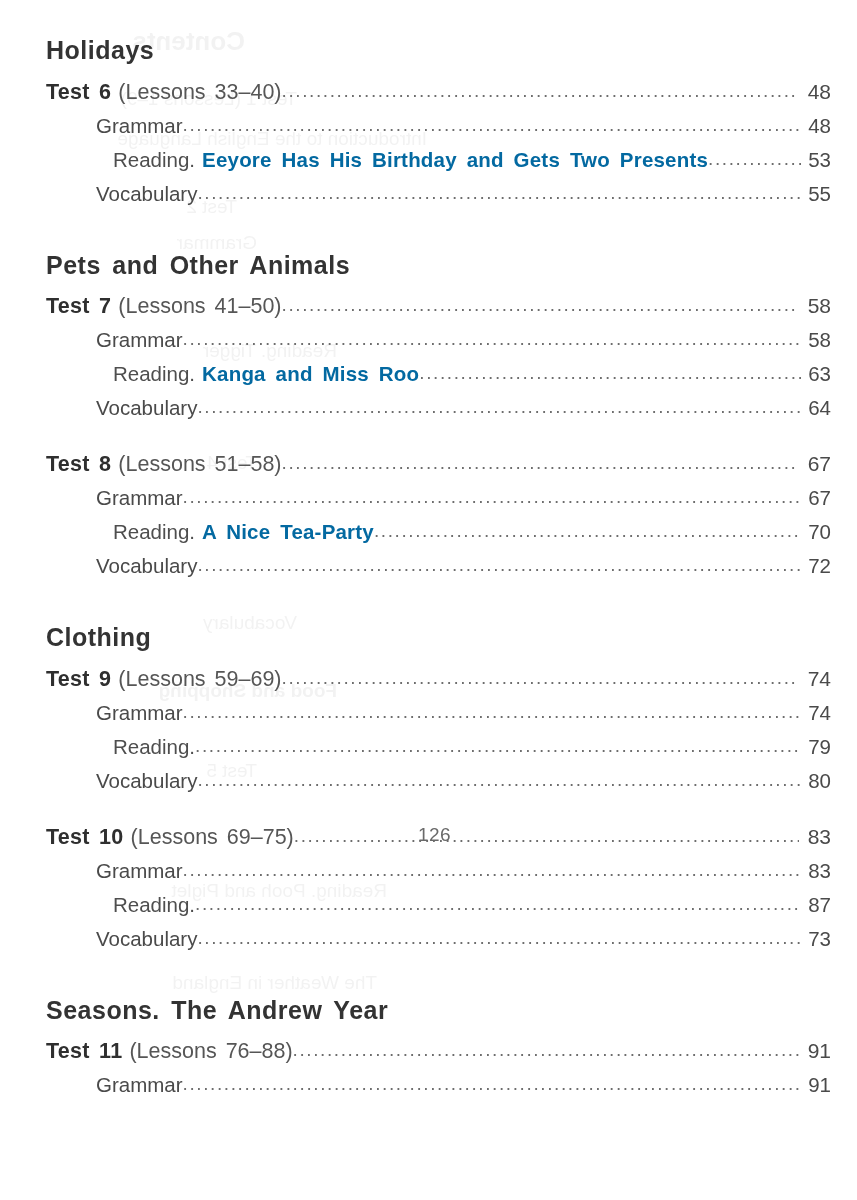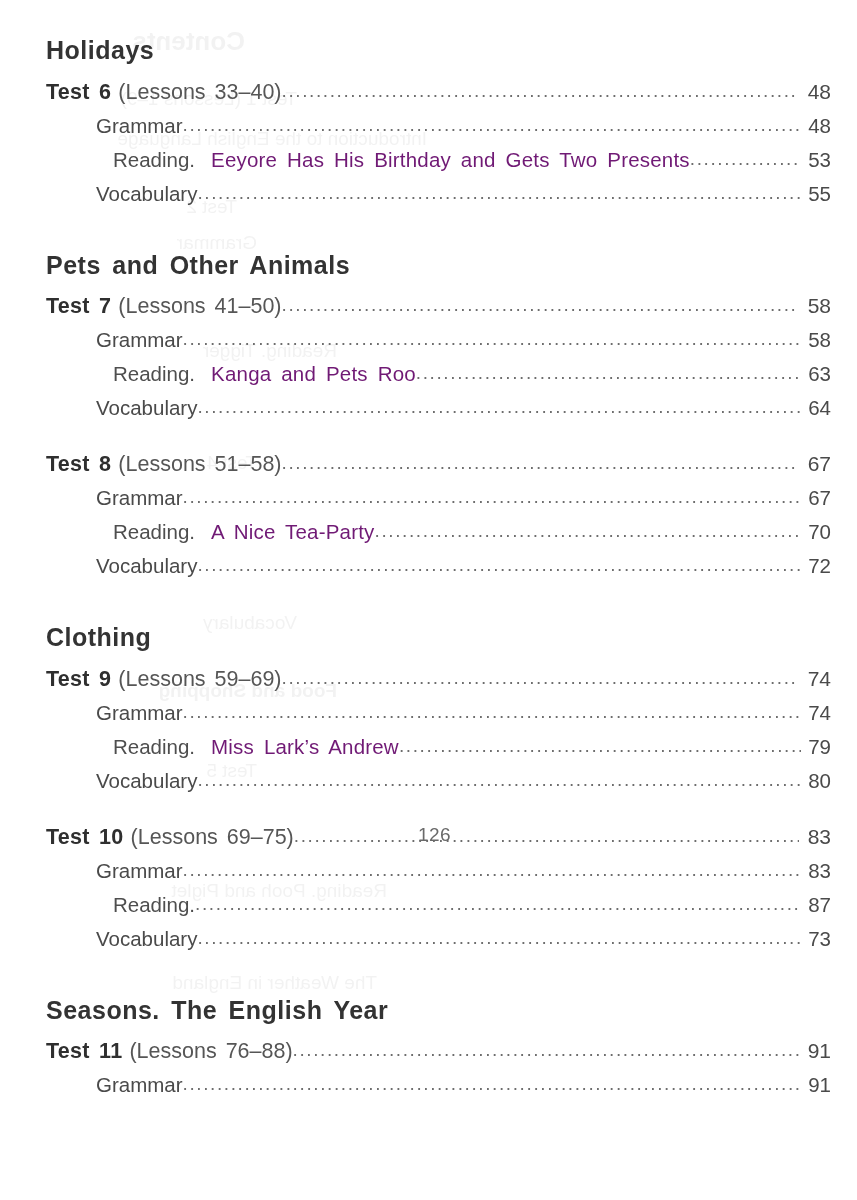--- a/index.html
+++ b/index.html
@@ -109,25 +109,25 @@
   }
   .row.test .pg { font-size: 21px; min-width: 32px; }
 
   
   .row.sub {
     margin-left: 50px;
     font-size: 20.5px;
   }
   .row.sub .reading-label { color: #4e4e4e; margin-left: 17px; }
   .row.sub .reading-title {
-    font-weight: normal;
-    color: #701a75;
+    font-weight: bold;
+    color: #0369a1;
     word-spacing: 4px;
     letter-spacing: 0.2px;
-    margin-left: 16px;
+    margin-left: 7px;
   }
 
   .footer {
     position: absolute;
     left: 12px;
     right: 0;
     bottom: 34px;
     text-align: center;
     font-size: 19px;
     color: #6a6a6a;
@@ -190,21 +190,21 @@
             <span class="leader">...........................................................................................................................................</span>
             <span class="pg">58</span>
           </div>
           <div class="row sub">
             <span class="lbl">Grammar</span>
             <span class="leader">...........................................................................................................................................</span>
             <span class="pg">58</span>
           </div>
           <div class="row sub">
             <span class="lbl reading-label">Reading.</span>
-            <span class="lbl reading-title">Kanga and Pets Roo</span>
+            <span class="lbl reading-title">Kanga and Miss Roo</span>
             <span class="leader">...........................................................................................................................................</span>
             <span class="pg">63</span>
           </div>
           <div class="row sub">
             <span class="lbl">Vocabulary</span>
             <span class="leader">...........................................................................................................................................</span>
             <span class="pg">64</span>
           </div>
         </div>
         <div class="test-block">
@@ -241,21 +241,20 @@
             <span class="leader">...........................................................................................................................................</span>
             <span class="pg">74</span>
           </div>
           <div class="row sub">
             <span class="lbl">Grammar</span>
             <span class="leader">...........................................................................................................................................</span>
             <span class="pg">74</span>
           </div>
           <div class="row sub">
             <span class="lbl reading-label">Reading.</span>
-            <span class="lbl reading-title">Miss Lark’s Andrew</span>
             <span class="leader">...........................................................................................................................................</span>
             <span class="pg">79</span>
           </div>
           <div class="row sub">
             <span class="lbl">Vocabulary</span>
             <span class="leader">...........................................................................................................................................</span>
             <span class="pg">80</span>
           </div>
         </div>
         <div class="test-block">
@@ -276,21 +275,21 @@
             <span class="pg">87</span>
           </div>
           <div class="row sub">
             <span class="lbl">Vocabulary</span>
             <span class="leader">...........................................................................................................................................</span>
             <span class="pg">73</span>
           </div>
         </div>
       </div>
       <div class="section">
-        <div class="section-title">Seasons. The English Year</div>
+        <div class="section-title">Seasons. The Andrew Year</div>
         <div class="test-block">
           <div class="row test">
             <span class="lbl test-name">Test 11</span>
             <span class="lbl lessons">(Lessons 76–88)</span>
             <span class="leader">...........................................................................................................................................</span>
             <span class="pg">91</span>
           </div>
           <div class="row sub">
             <span class="lbl">Grammar</span>
             <span class="leader">...........................................................................................................................................</span>

